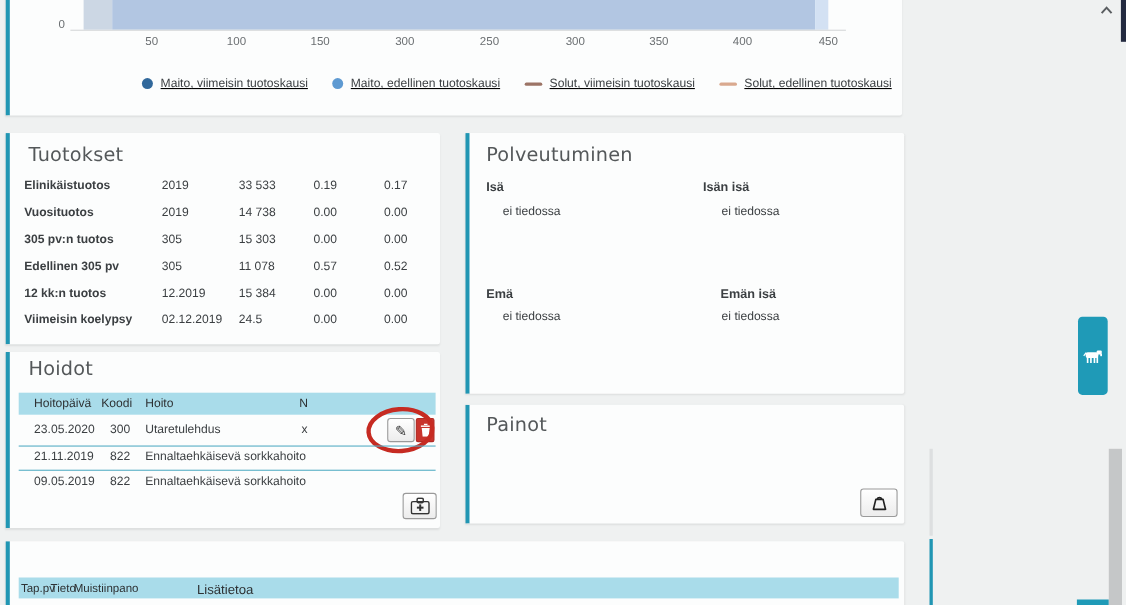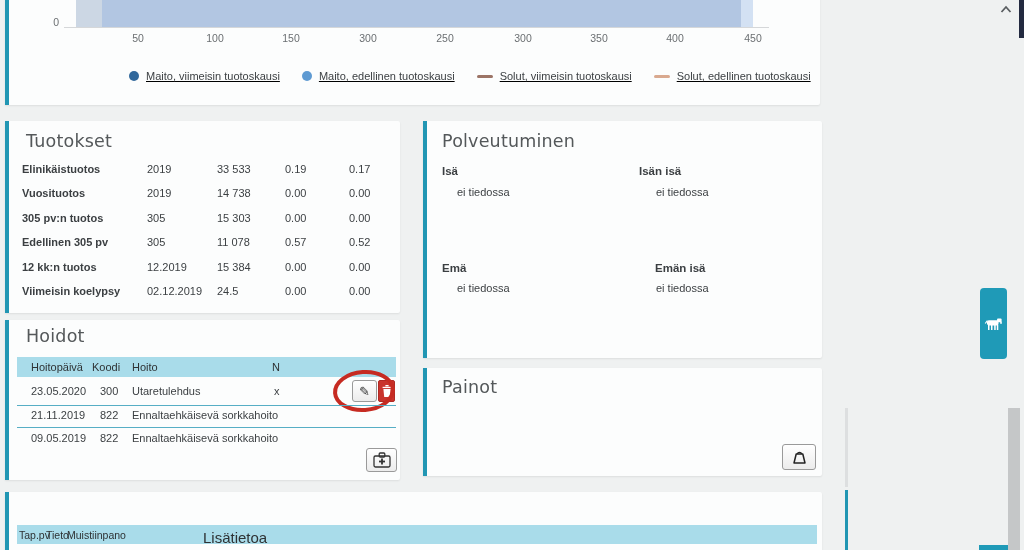--- a/index.html
+++ b/index.html
@@ -201,21 +201,21 @@
         <path d="M5.2 5 h6.6 l2.2 9 h-11 z" fill="none" stroke="#222" stroke-width="1.5" stroke-linejoin="round"></path>
       </svg>
     </div>
   </div>
 
   <div class="card" style="left:5px; top:492px; width:817px; height:75px;">
     <div class="thead" style="left:8px; top:33px; width:800px; height:19px;"></div>
     <div class="th" style="left:10px;  top:37px; font-size:10.5px;">Tap.pv</div>
     <div class="th" style="left:37px;  top:37px; font-size:10.5px;">Tieto</div>
     <div class="th" style="left:58px;  top:37px; font-size:10.5px;">Muistiinpano</div>
-    <div class="th" style="left:194px; top:37px; font-size:15px;">Lisätietoa</div>
+    <div class="th" style="left:170px; top:37px; font-size:12px;">Lisätietoa</div>
   </div>
 
   <div class="cow-btn">
     <svg width="19" height="14" viewBox="0 0 19 14">
       <rect x="3" y="3.2" width="11.5" height="5.2" rx="1.8" fill="#fff"></rect>
       <rect x="13" y="1.6" width="4.6" height="3.6" rx="1" fill="#fff"></rect>
       <rect x="16.2" y="4.6" width="1.6" height="2.2" fill="#fff"></rect>
       <rect x="4" y="7.5" width="1.5" height="5.5" fill="#fff"></rect>
       <rect x="7" y="7.5" width="1.5" height="5.5" fill="#fff"></rect>
       <rect x="10.2" y="7.5" width="1.5" height="5.5" fill="#fff"></rect>

